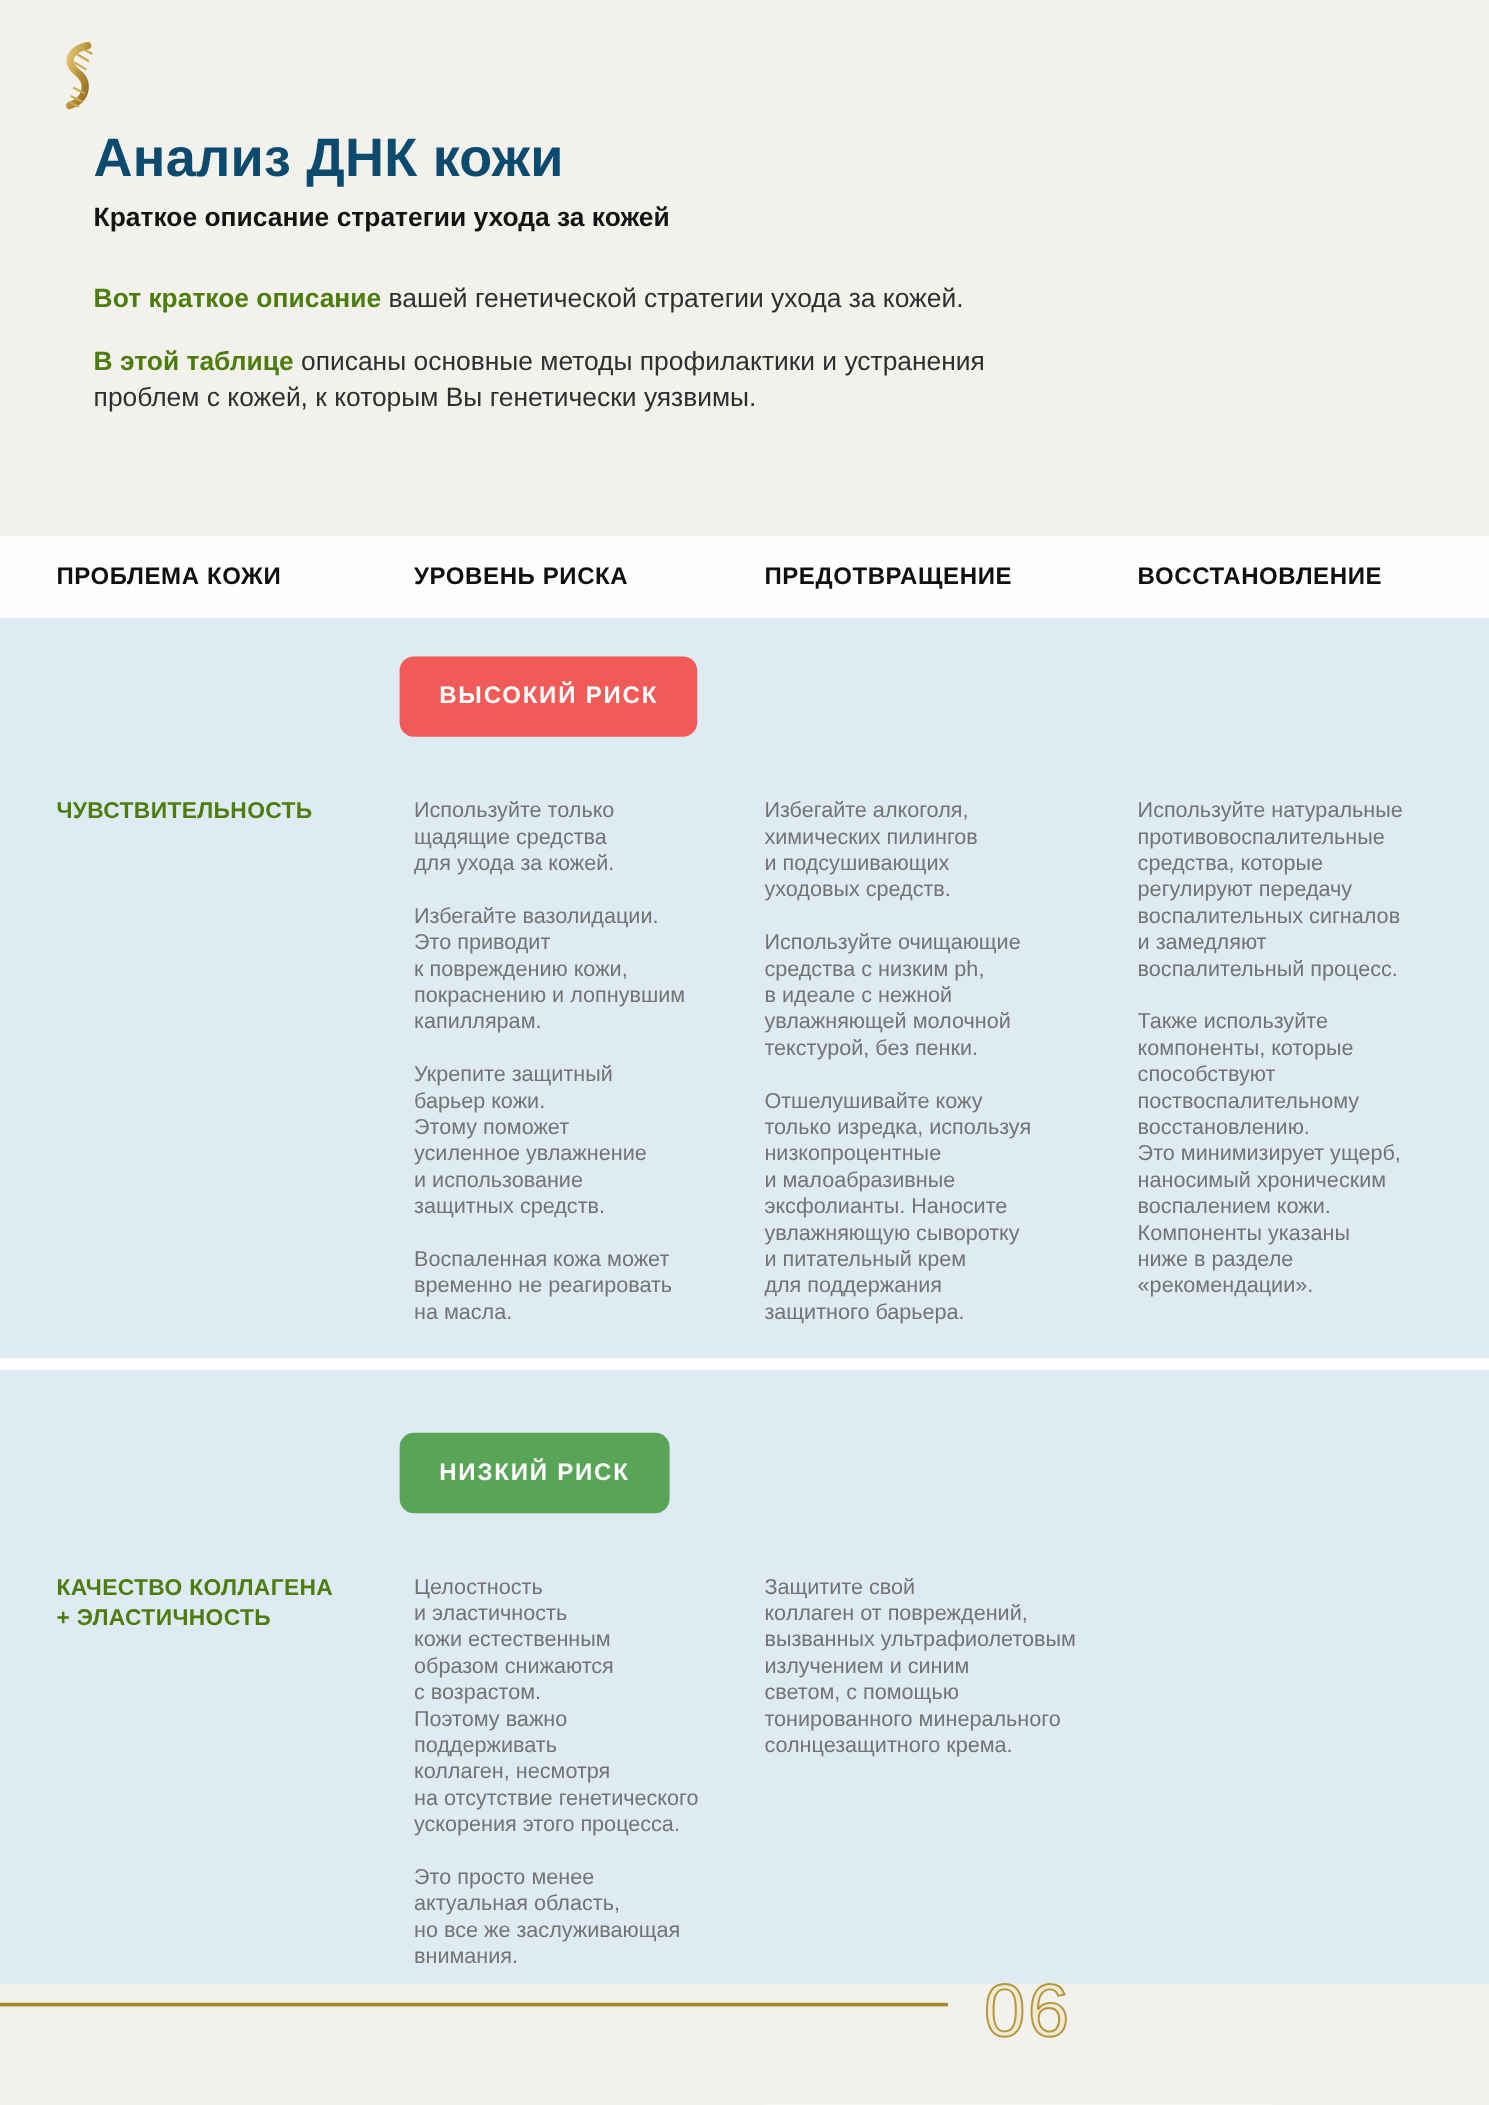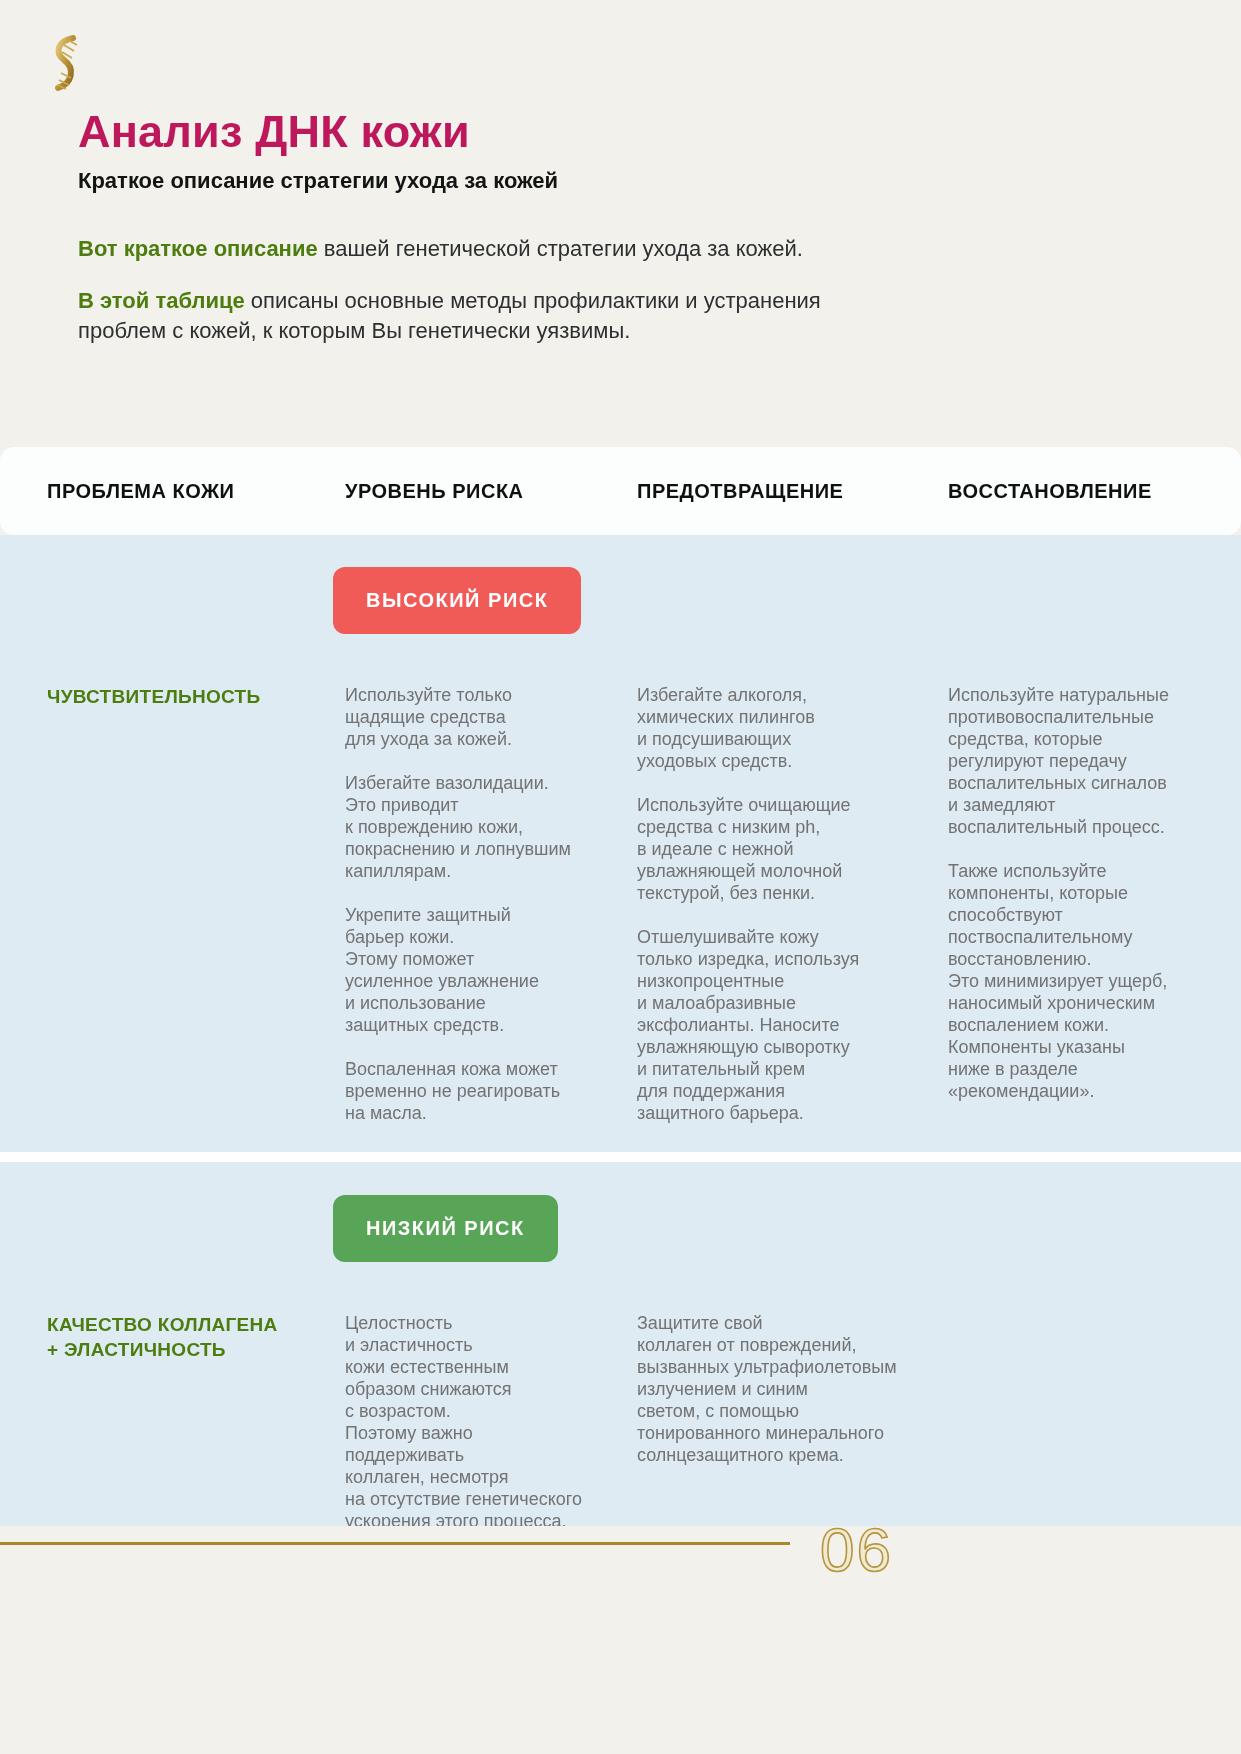--- a/index.html
+++ b/index.html
@@ -9,46 +9,46 @@
     background:#f2f1eb;
     font-family:"Liberation Sans","DejaVu Sans",sans-serif;
     overflow:hidden;
   }
 
   
   .top { height:447px; box-sizing:border-box; padding:34px 60px 0 78px; }
   .logo { margin-left:-33px; height:60px; }
   .page-title {
     margin:12px 0 0; font-size:45px; font-weight:800;
-    color:#be185d; letter-spacing:.2px; line-height:1.15;
+    color:#0c4a6e; letter-spacing:.2px; line-height:1.15;
   }
   .page-subtitle {
     margin:10px 0 0; font-size:22px; font-weight:800;
     color:#141414; line-height:1.2;
   }
   .intro {
     margin:40px 0 0; max-width:1020px;
     font-size:22px; line-height:30px; color:#2d2f31;
     white-space:pre-line;
   }
   .intro + .intro { margin-top:22px; }
   .intro .lead { font-weight:700; color:#4d7c0f; }
 
   
   .thead {
-    height:88px; background:#fcfdfd;
+    height:68px; background:#fcfdfd;
     display:grid; grid-template-columns:298px 292px 311px 1fr;
-    align-items:center; padding:0 40px 0 47px; box-sizing:border-box;border-radius:14px;
+    align-items:center; padding:0 40px 0 47px; box-sizing:border-box;
   }
   .th { font-size:20px; font-weight:800; color:#101010; letter-spacing:.5px; }
 
   
   .sec { background:#deebf3; box-sizing:border-box; padding:32px 40px 0 47px; overflow:hidden; }
   .sec-high { height:617px; }
-  .sec-low  { height:364px; padding-top:33px; }
+  .sec-low  { height:511px; padding-top:52px; }
 
   .badge {
     display:inline-block; margin-left:286px;
     padding:22px 33px; border-radius:12px;
     font-size:20px; font-weight:700; letter-spacing:1.5px;
     color:#ffffff; white-space:nowrap;
   }
   .badge-high { background:#f15b57; }
   .badge-low  { background:#58a558; }
 

